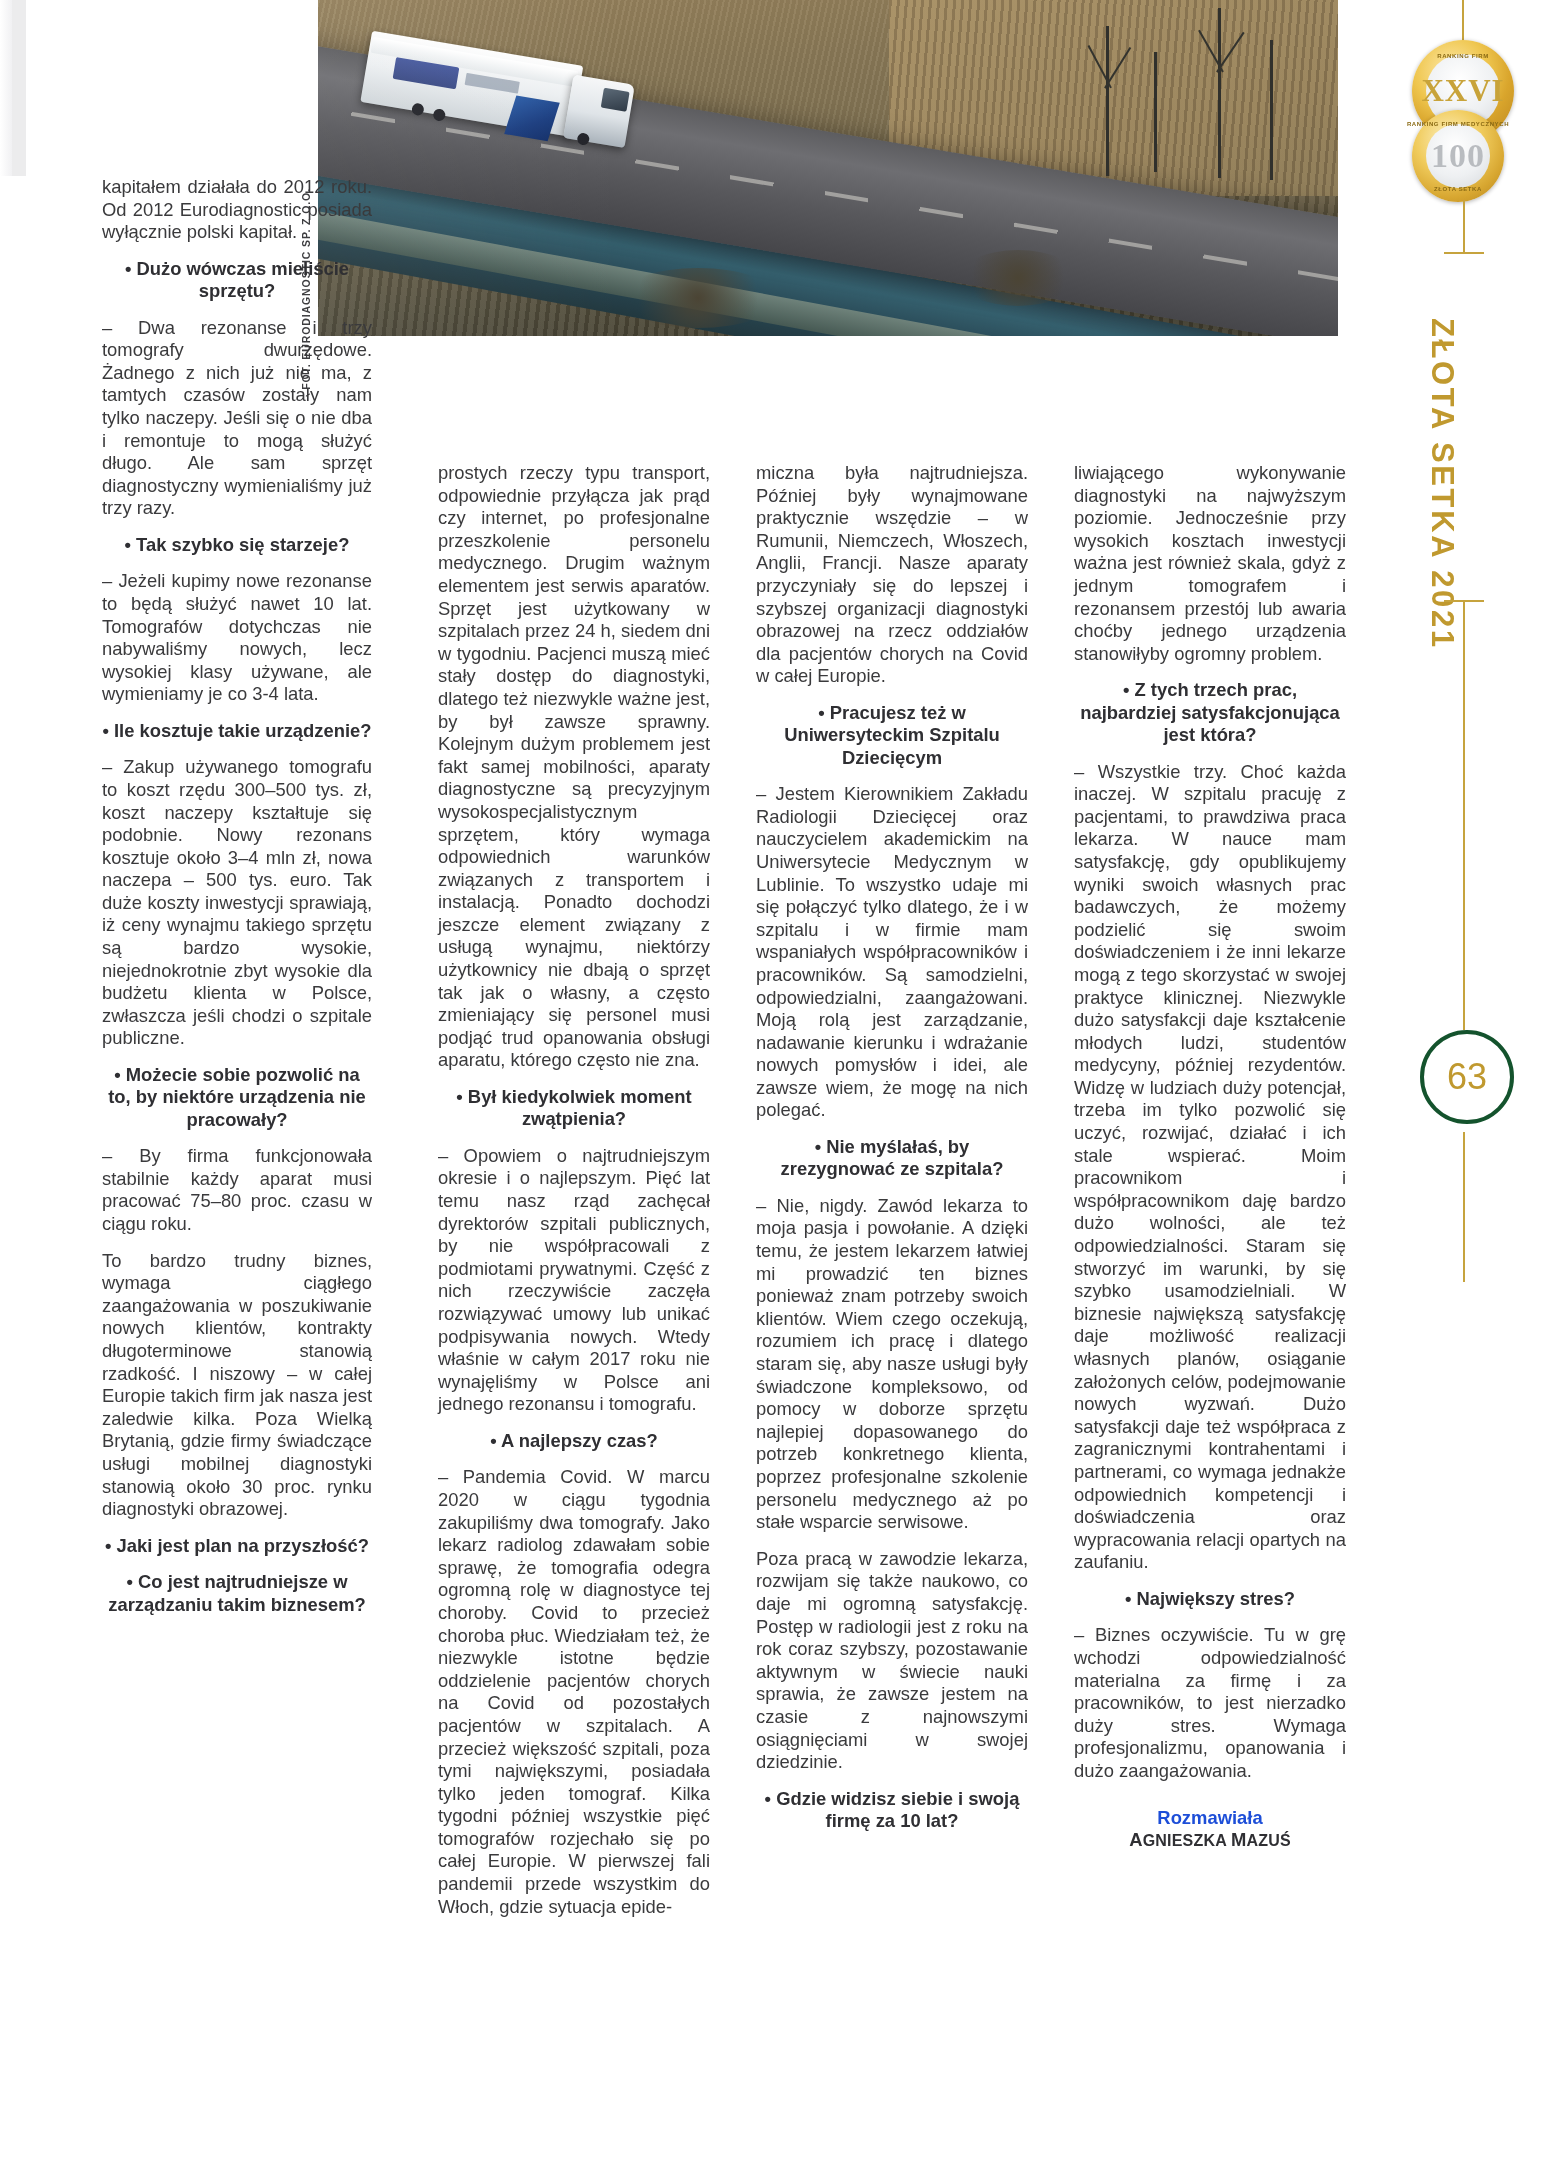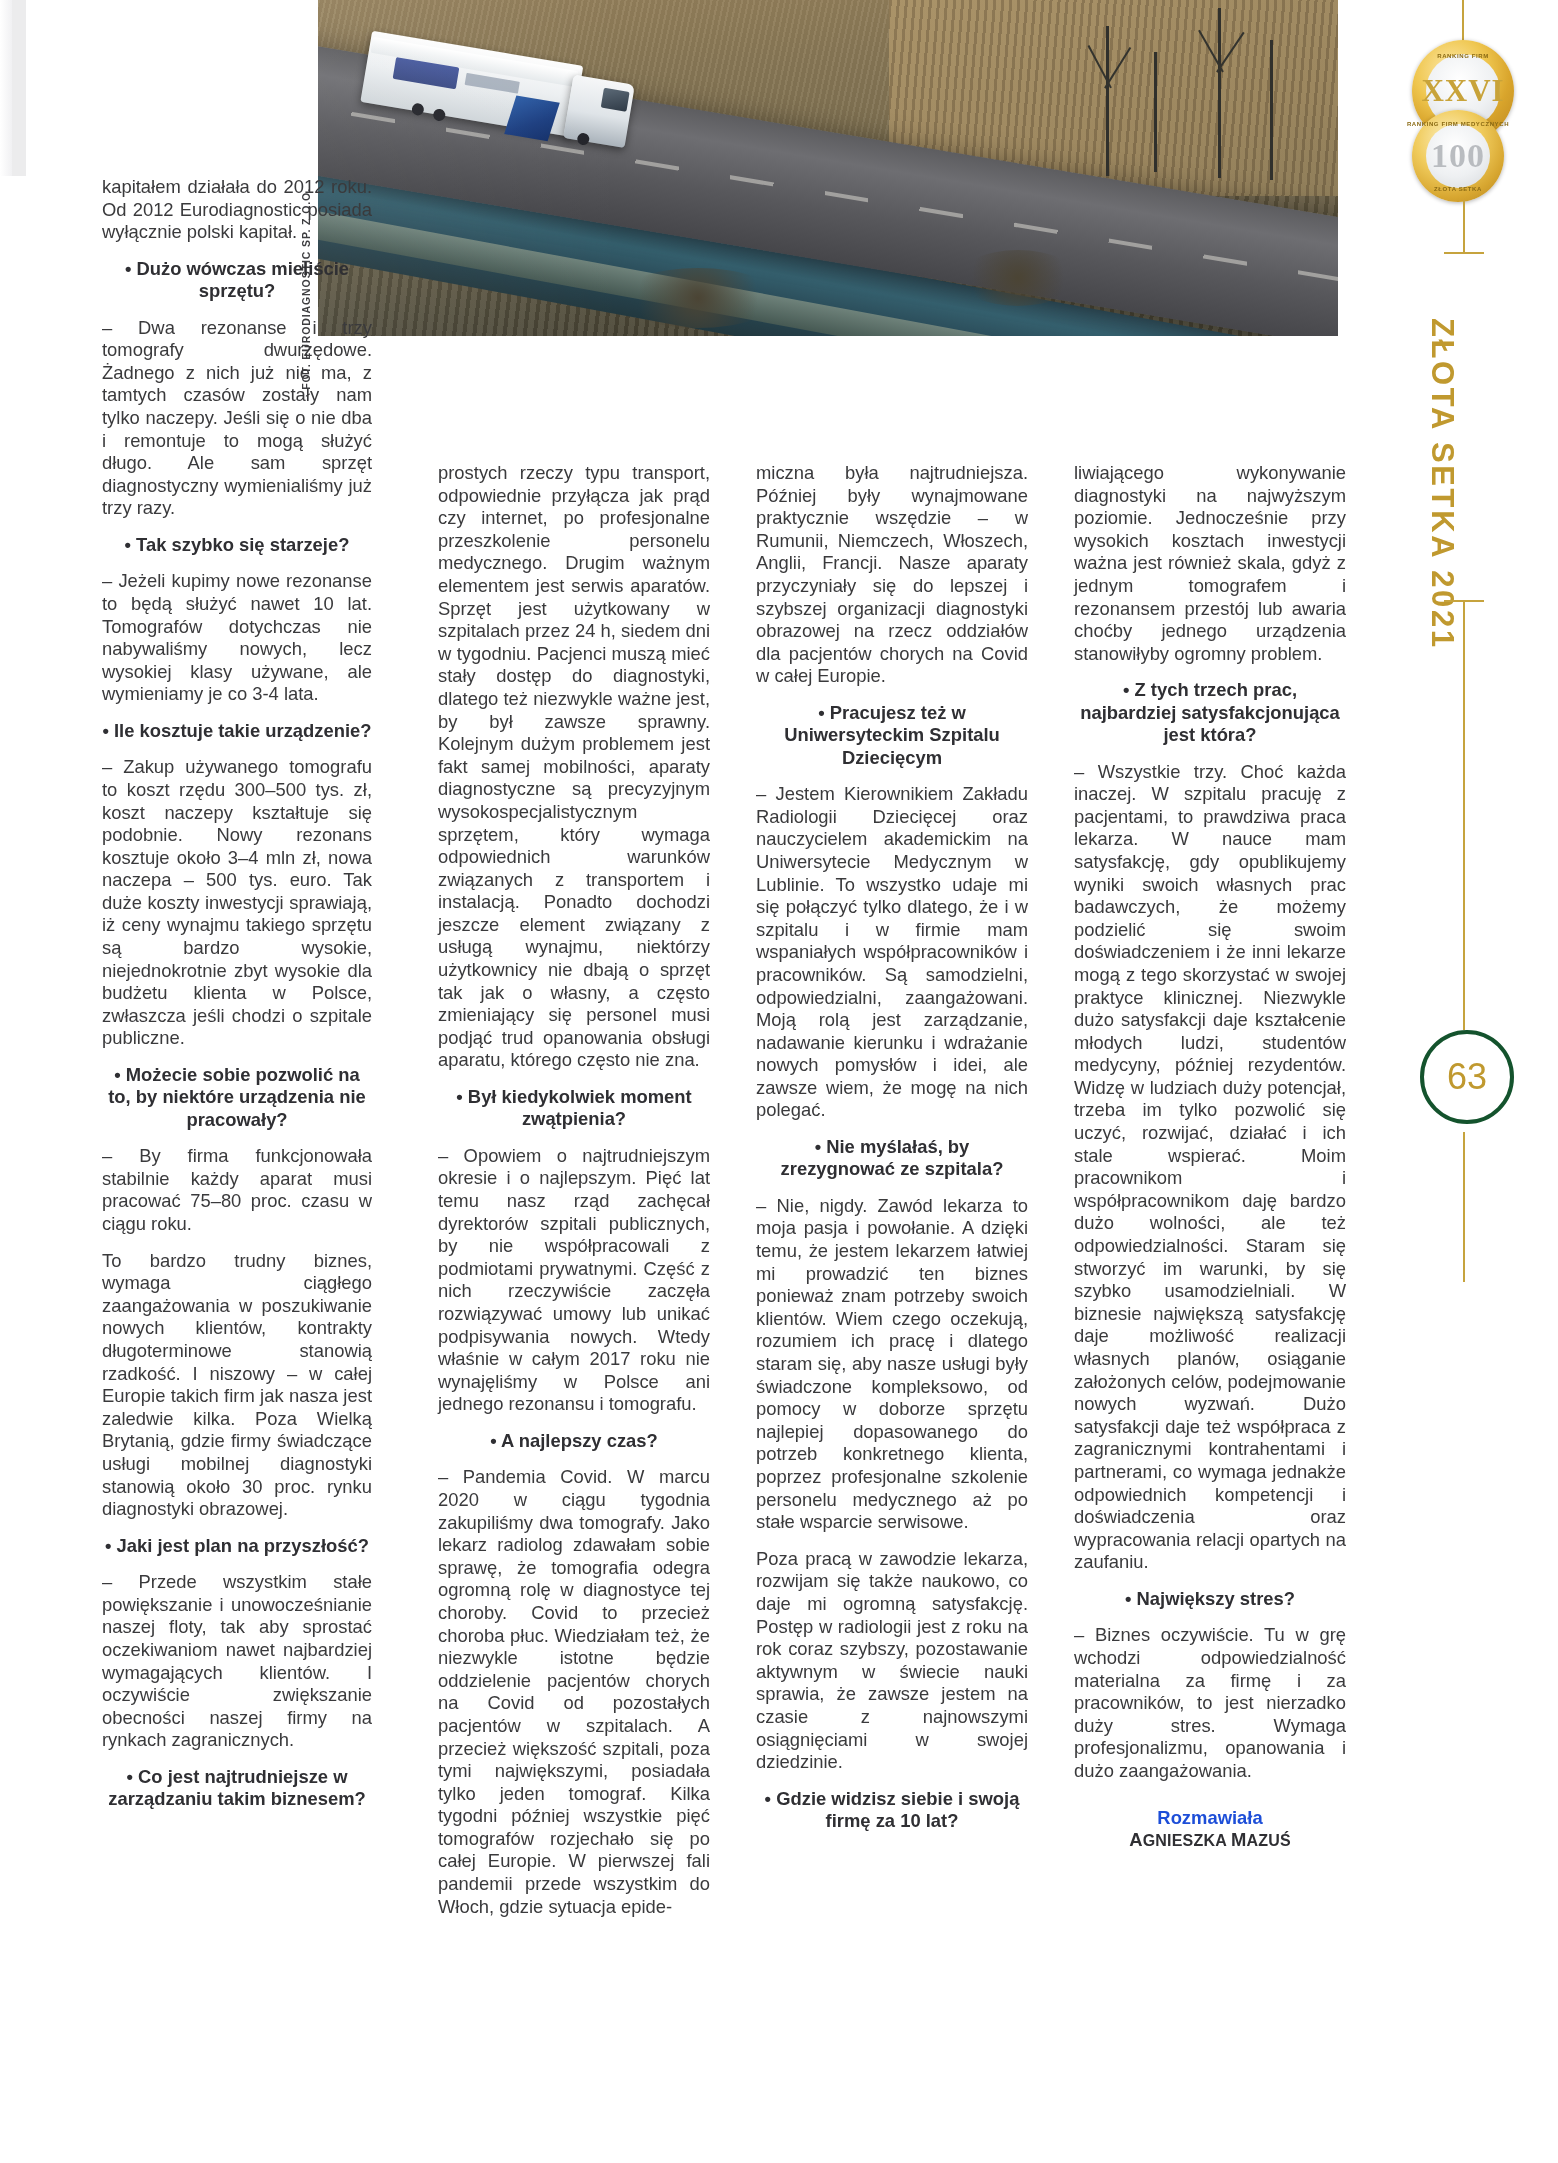--- a/index.html
+++ b/index.html
@@ -228,21 +228,20 @@
   <p class="q">• Dużo wówczas mieliście sprzętu?</p>
   <p class="body">– Dwa rezonanse i trzy tomografy dwurzędowe. Żadnego z nich już nie ma, z tamtych czasów zostały nam tylko naczepy. Jeśli się o nie dba i remontuje to mogą służyć długo. Ale sam sprzęt diagnostyczny wymienialiśmy już trzy razy.</p>
   <p class="q">• Tak szybko się starzeje?</p>
   <p class="body">– Jeżeli kupimy nowe rezonanse to będą służyć nawet 10 lat. Tomografów dotychczas nie nabywaliśmy nowych, lecz wysokiej klasy używane, ale wymieniamy je co 3-4 lata.</p>
   <p class="q">• Ile kosztuje takie urządzenie?</p>
   <p class="body">– Zakup używanego tomografu to koszt rzędu 300–500 tys. zł, koszt naczepy kształtuje się podobnie. Nowy rezonans kosztuje około 3–4 mln zł, nowa naczepa – 500 tys. euro. Tak duże koszty inwestycji sprawiają, iż ceny wynajmu takiego sprzętu są bardzo wysokie, niejednokrotnie zbyt wysokie dla budżetu klienta w Polsce, zwłaszcza jeśli chodzi o szpitale publiczne.</p>
   <p class="q">• Możecie sobie pozwolić na to, by niektóre urządzenia nie pracowały?</p>
   <p class="body">– By firma funkcjonowała stabilnie każdy aparat musi pracować 75–80 proc. czasu w ciągu roku.</p>
   <p class="body">To bardzo trudny biznes, wymaga ciągłego zaangażowania w poszukiwanie nowych klientów, kontrakty długoterminowe stanowią rzadkość. I niszowy – w całej Europie takich firm jak nasza jest zaledwie kilka. Poza Wielką Brytanią, gdzie firmy świadczące usługi mobilnej diagnostyki stanowią około 30 proc. rynku diagnostyki obrazowej.</p>
   <p class="q">• Jaki jest plan na przyszłość?</p>
-  <p class="body">– Przede wszystkim stałe powiększanie i unowocześnianie naszej floty, tak aby sprostać oczekiwaniom nawet najbardziej wymagających klientów. I oczywiście zwiększanie obecności naszej firmy na rynkach zagranicznych.</p>
   <p class="q">• Co jest najtrudniejsze w zarządzaniu takim biznesem?</p>
 </div>
 
 <div class="col" id="col2">
   <p class="body first">prostych rzeczy typu transport, odpowiednie przyłącza jak prąd czy internet, po profesjonalne przeszkolenie personelu medycznego. Drugim ważnym elementem jest serwis aparatów. Sprzęt jest użytkowany w szpitalach przez 24 h, siedem dni w tygodniu. Pacjenci muszą mieć stały dostęp do diagnostyki, dlatego też niezwykle ważne jest, by był zawsze sprawny. Kolejnym dużym problemem jest fakt samej mobilności, aparaty diagnostyczne są precyzyjnym wysokospecjalistycznym sprzętem, który wymaga odpowiednich warunków związanych z transportem i instalacją. Ponadto dochodzi jeszcze element związany z usługą wynajmu, niektórzy użytkownicy nie dbają o sprzęt tak jak o własny, a często zmieniający się personel musi podjąć trud opanowania obsługi aparatu, którego często nie zna.</p>
   <p class="q">• Był kiedykolwiek moment zwątpienia?</p>
   <p class="body">– Opowiem o najtrudniejszym okresie i o najlepszym. Pięć lat temu nasz rząd zachęcał dyrektorów szpitali publicznych, by nie współpracowali z podmiotami prywatnymi. Część z nich rzeczywiście zaczęła rozwiązywać umowy lub unikać podpisywania nowych. Wtedy właśnie w całym 2017 roku nie wynajęliśmy w Polsce ani jednego rezonansu i tomografu.</p>
   <p class="q">• A najlepszy czas?</p>
   <p class="body">– Pandemia Covid. W marcu 2020 w ciągu tygodnia zakupiliśmy dwa tomografy. Jako lekarz radiolog zdawałam sobie sprawę, że tomografia odegra ogromną rolę w diagnostyce tej choroby. Covid to przecież choroba płuc. Wiedziałam też, że niezwykle istotne będzie oddzielenie pacjentów chorych na Covid od pozostałych pacjentów w szpitalach. A przecież większość szpitali, poza tymi największymi, posiadała tylko jeden tomograf. Kilka tygodni później wszystkie pięć tomografów rozjechało się po całej Europie. W pierwszej fali pandemii przede wszystkim do Włoch, gdzie sytuacja epide-</p>
 </div>

